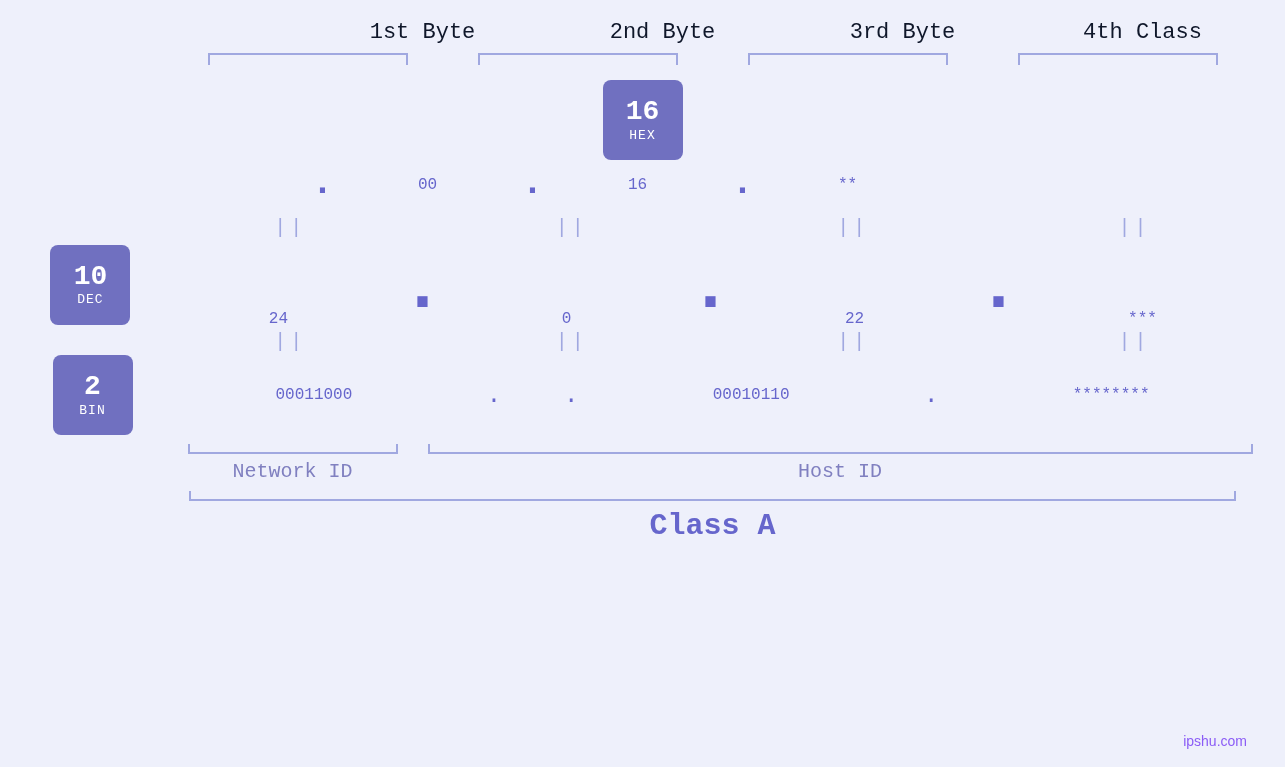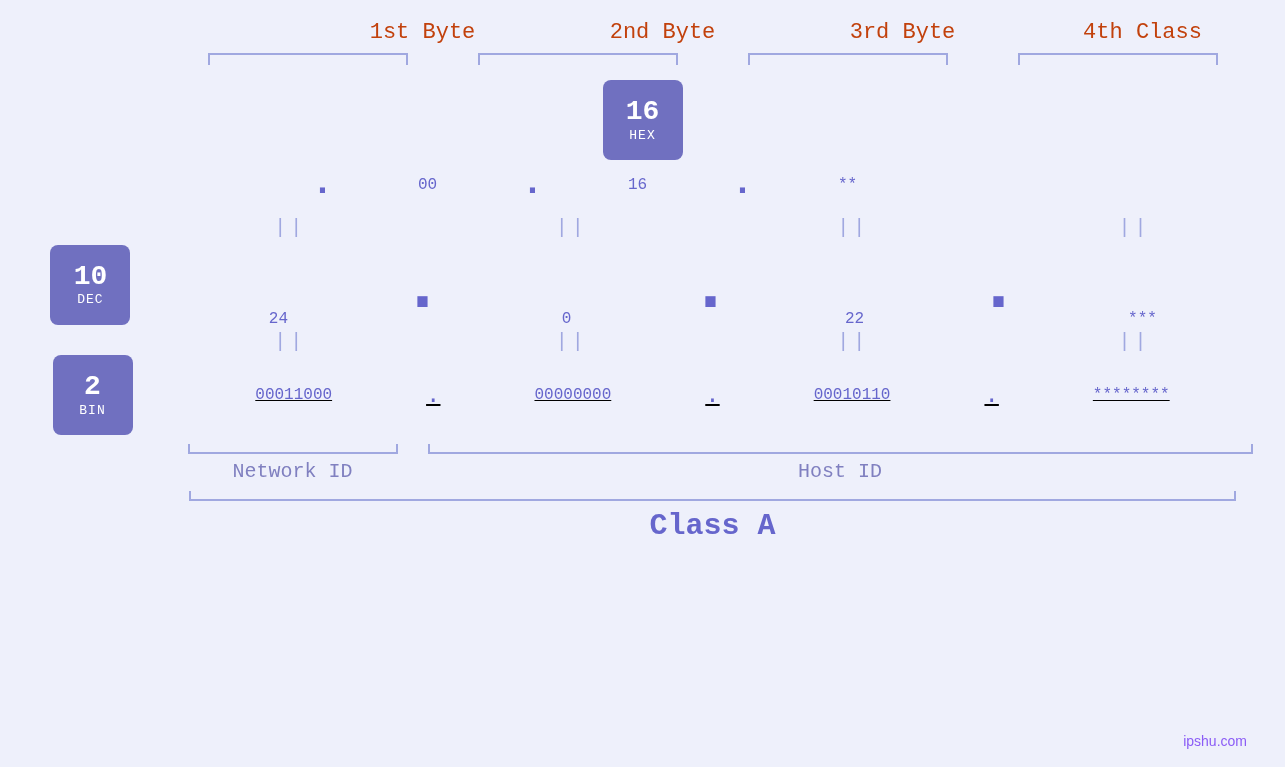--- a/index.html
+++ b/index.html
@@ -21,21 +21,21 @@
       width: 1285px;
       height: 767px;
       position: relative;
       display: flex;
       flex-direction: column;
       align-items: center;
       padding: 20px 0;
     }
 
     .byte-header {
-      color: #c2410c;
+      color: #0f172a;
       font-size: 22px;
       font-family: 'Courier New', Courier, monospace;
       text-align: center;
       width: 220px;
     }
 
     .bracket-line {
       width: 200px;
       height: 12px;
       border-top: 2px solid #a0a8e0;
@@ -199,28 +199,25 @@
     </div>
   </div>
 
   <div style="display:flex; width:1240px; align-items:center; margin-bottom:4px;">
     <div style="width:140px; display:flex; justify-content:center;">
       <div class="base-badge">
         <span class="base-num">2</span>
         <span class="base-label">BIN</span>
       </div>
     </div>
-    <div style="flex:1; display:flex; align-items:center; justify-content:space-around; padding:0 10px;text-decoration:underline;">
+    <div style="flex:1; display:flex; align-items:center; justify-content:space-around; padding:0 10px;">
       <div style="display:flex; align-items:center; justify-content:center; width:220px;">
         <span class="value-text bin-row">00011000</span>
       </div>
       <span style="color:#6666cc; font-size:24px; font-family:'Courier New',monospace;">.</span>
-      <div style="display:flex; align-items:center; justify-content:center; width:220px;">
-        <span class="value-text bin-row">00000000</span>
-      </div>
       <span style="color:#6666cc; font-size:24px; font-family:'Courier New',monospace;">.</span>
       <div style="display:flex; align-items:center; justify-content:center; width:220px;">
         <span class="value-text bin-row">00010110</span>
       </div>
       <span style="color:#6666cc; font-size:24px; font-family:'Courier New',monospace;">.</span>
       <div style="display:flex; align-items:center; justify-content:center; width:220px;">
         <span class="value-text bin-row">********</span>
       </div>
     </div>
   </div>

